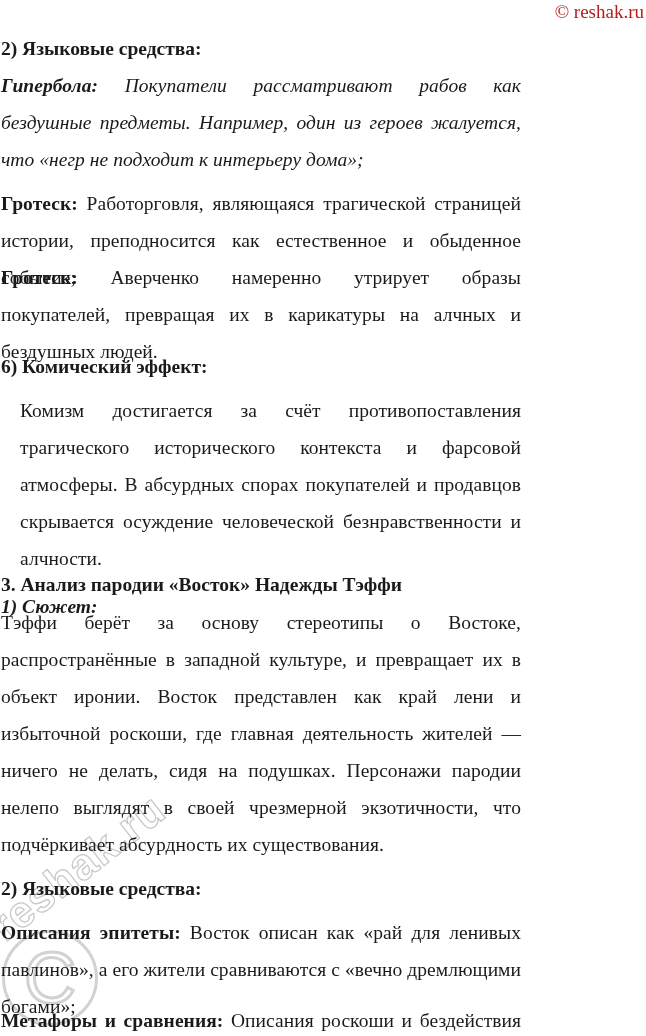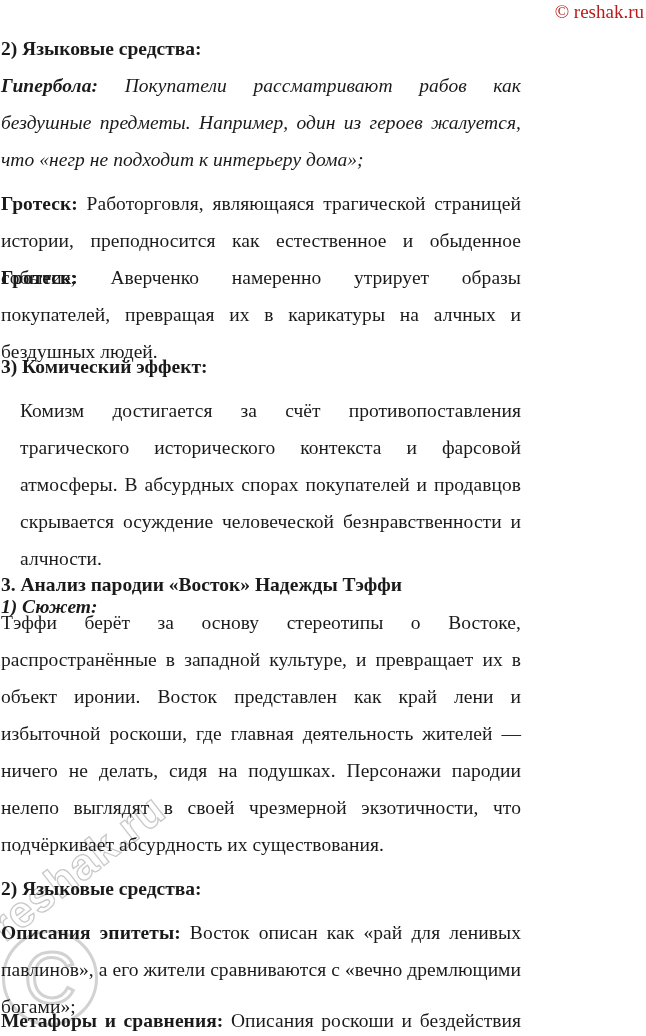--- a/index.html
+++ b/index.html
@@ -134,21 +134,21 @@
       <div class="blk" style="top: 37px; font-style: italic;">
         <p class="para last-justify"><span class="lead">Гипербола:</span><span> Покупатели рассматривают рабов как бездушные предметы. Например, один из героев жалуется, что «негр не подходит к интерьеру дома»;</span></p>
       </div>
       <div class="blk" style="top: 155px;">
         <p class="para last-justify"><span class="lead">Гротеск:</span><span> Работорговля, являющаяся трагической страницей истории, преподносится как естественное и обыденное событие;</span></p>
       </div>
       <div class="blk" style="top: 229px;">
         <p class="para last-justify"><span class="lead">Гротеск:</span><span> Аверченко намеренно утрирует образы покупателей, превращая их в карикатуры на алчных и бездушных людей.</span></p>
       </div>
       <div class="blk" style="top: 318px;">
-        <p class="head">3) Комический эффект:</p>
+        <p class="head">6) Комический эффект:</p>
       </div>
       <div class="blk" style="top: 362px; padding-left: 20px;">
         <p class="para last-justify"><span>Комизм достигается за счёт противопоставления трагического исторического контекста и фарсовой атмосферы. В абсурдных спорах покупателей и продавцов скрывается осуждение человеческой безнравственности и алчности.</span></p>
       </div>
       <div class="blk" style="top: 536px;">
         <p class="head">3. Анализ пародии «Восток» Надежды Тэффи</p>
       </div>
       <div class="blk" style="top: 558px; font-style: italic;">
         <p class="head">1) Сюжет:</p>
       </div>

